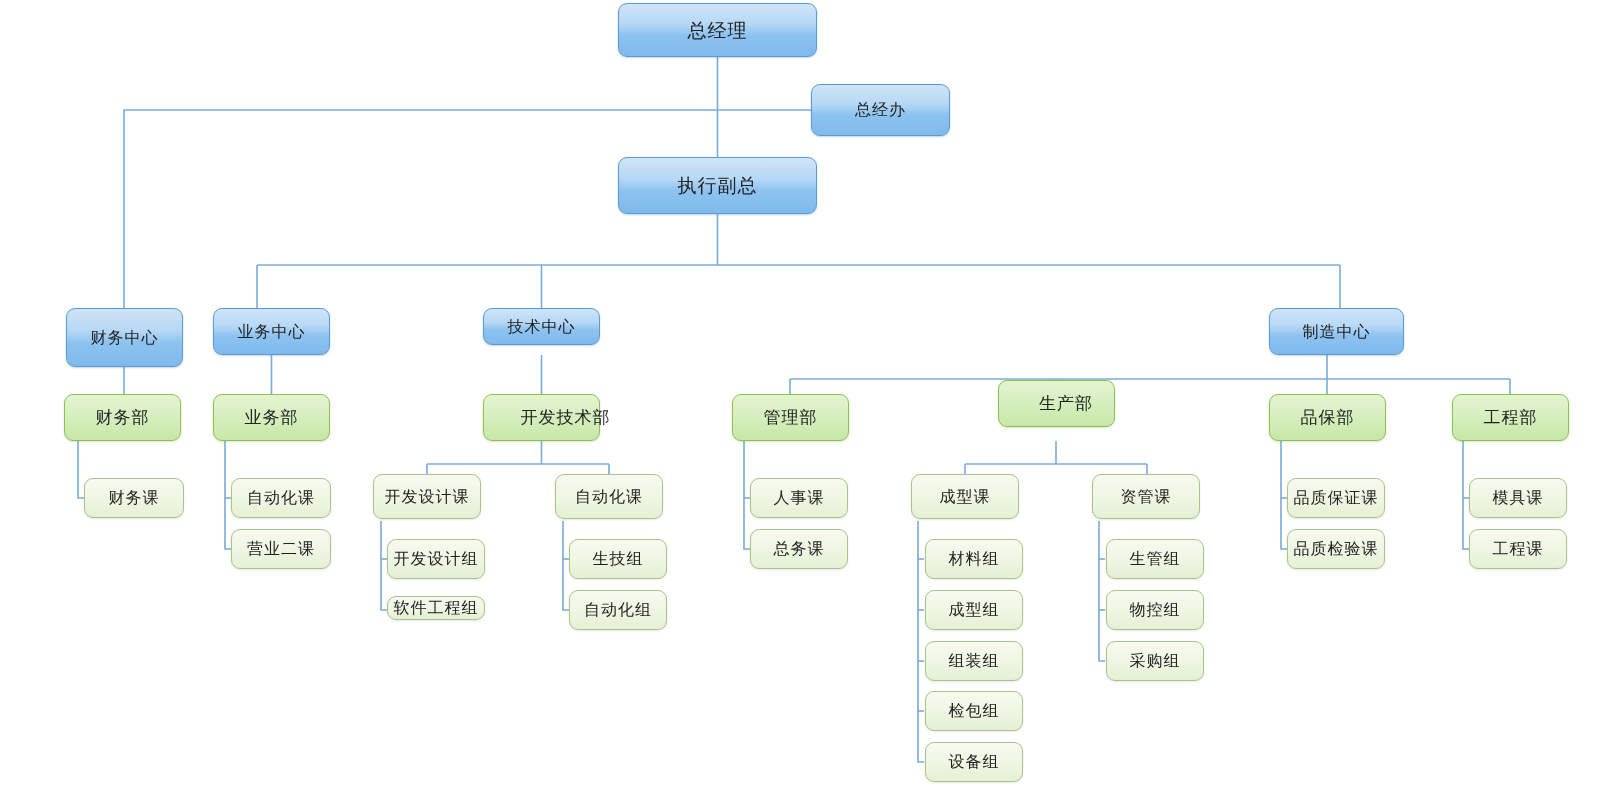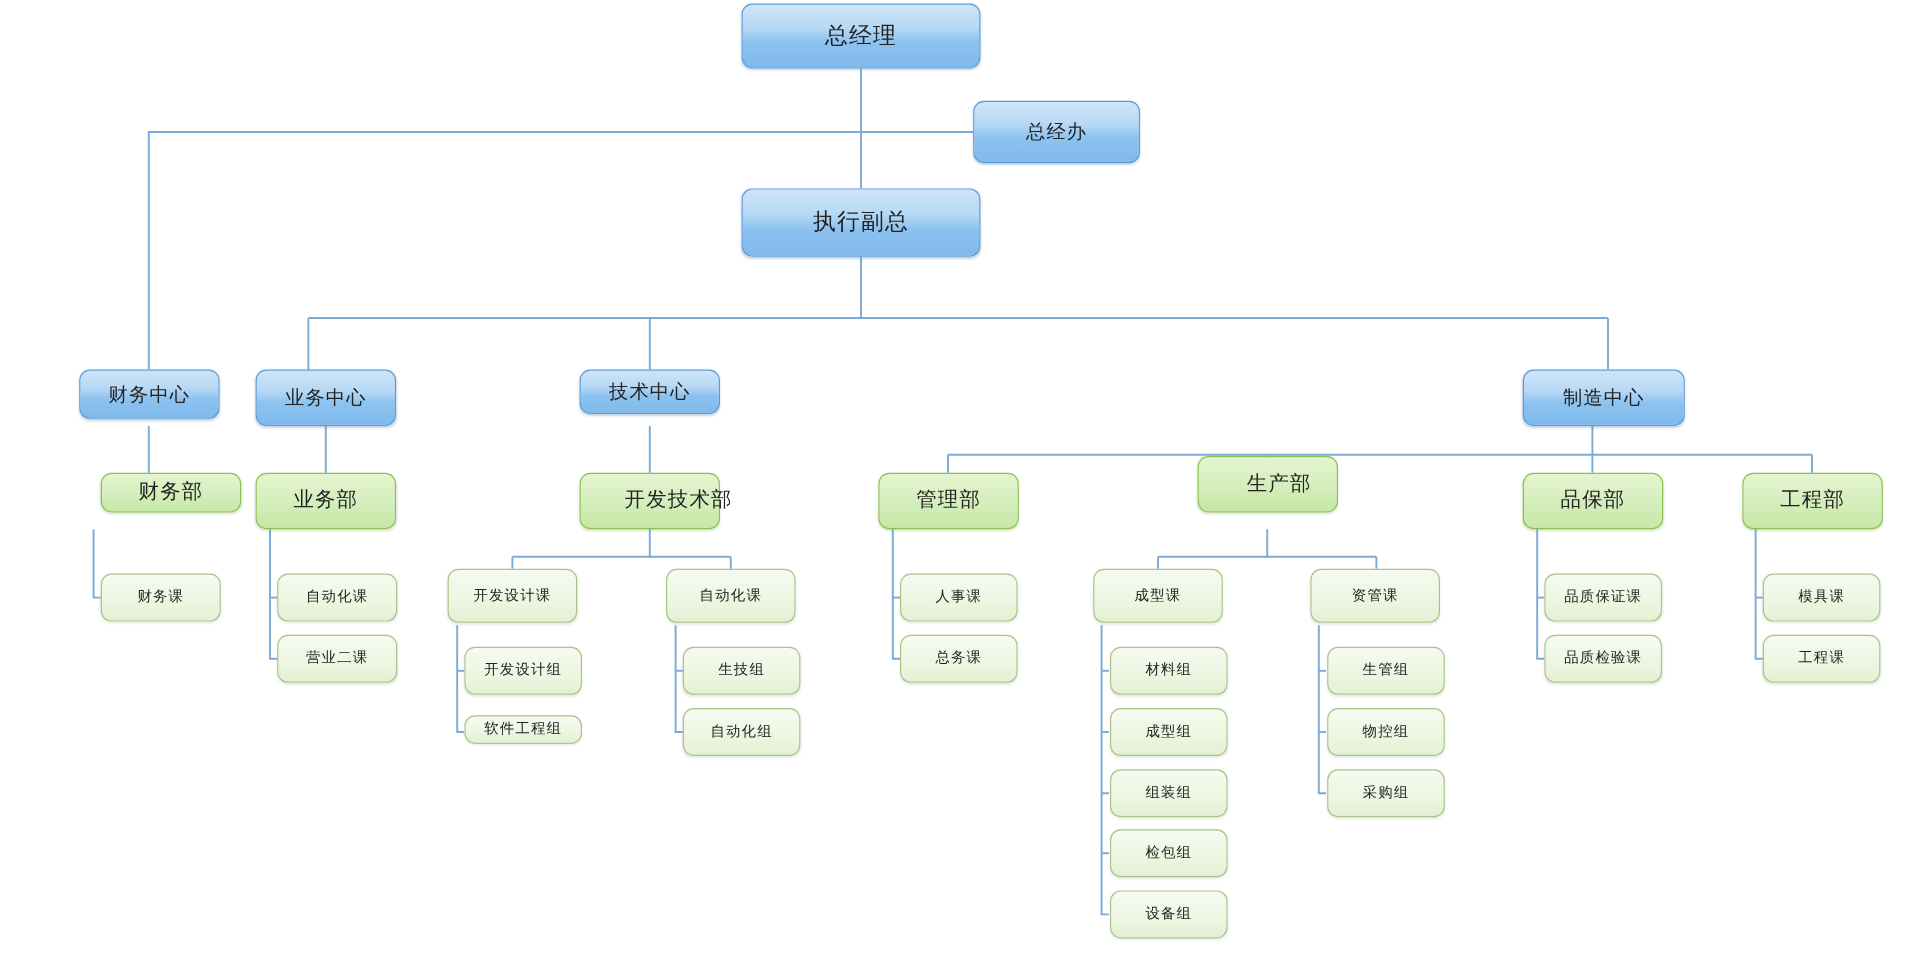--- a/index.html
+++ b/index.html
@@ -53,21 +53,21 @@
     background: linear-gradient(to bottom, #e4f4d0 0%, #d7efc0 45%, #c6e8a6 100%);
     border: 1px solid #8cc152;
     box-shadow: 0 1px 2px rgba(120,160,100,0.30);
     font-size: 17px;
   }
   
   .node.pale {
     background: linear-gradient(to bottom, #f6faf0 0%, #eef6e2 55%, #e4f0d4 100%);
     border: 1px solid #a9c48a;
     box-shadow: 0 1px 2px rgba(150,170,140,0.25);
-    font-size: 12px;
+    font-size: 16px;
     font-family: Liberation Serif, serif;
   }
 </style>
 </head>
 <body>
 
 <div id="chart">
 
   <svg class="connectors" viewBox="0 0 1600 796" xmlns="http://www.w3.org/2000/svg">
     <g fill="none" stroke="#7aabd8" stroke-width="1.6">
@@ -143,37 +143,37 @@
   </div>
 
   <div class="node blue small" style="left:811px; top:84px; width:139px; height:52px;">
     <span>总经办</span>
   </div>
 
   <div class="node blue" style="left:618px; top:157px; width:199px; height:57px;">
     <span>执行副总</span>
   </div>
 
-  <div class="node blue small" style="left:66px; top:308px; width:117px; height:41px;">
+  <div class="node blue small" style="left:66px; top:308px; width:117px; height:59px;">
     <span>财务中心</span>
   </div>
 
   <div class="node blue small" style="left:213px; top:308px; width:117px; height:47px;">
     <span>业务中心</span>
   </div>
 
   <div class="node blue small" style="left:483px; top:308px; width:117px; height:37px;">
     <span>技术中心</span>
   </div>
 
   <div class="node blue small" style="left:1269px; top:308px; width:135px; height:47px;">
     <span>制造中心</span>
   </div>
 
-  <div class="node green" style="left:84px; top:394px; width:117px; height:33px;">
+  <div class="node green" style="left:64px; top:394px; width:117px; height:47px;">
     <span>财务部</span>
   </div>
 
   <div class="node green" style="left:213px; top:394px; width:117px; height:47px;">
     <span>业务部</span>
   </div>
 
   <div class="node green" style="left:483px; top:394px; width:117px; height:47px;padding-left:48px;">
     <span>开发技术部</span>
   </div>

